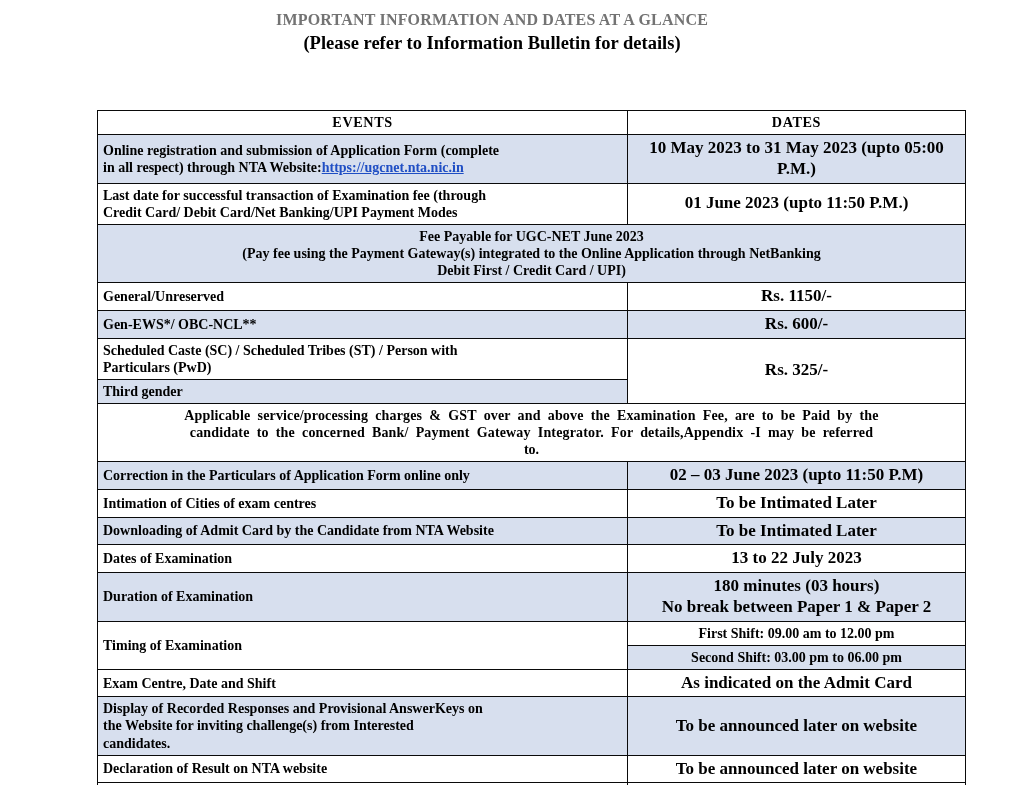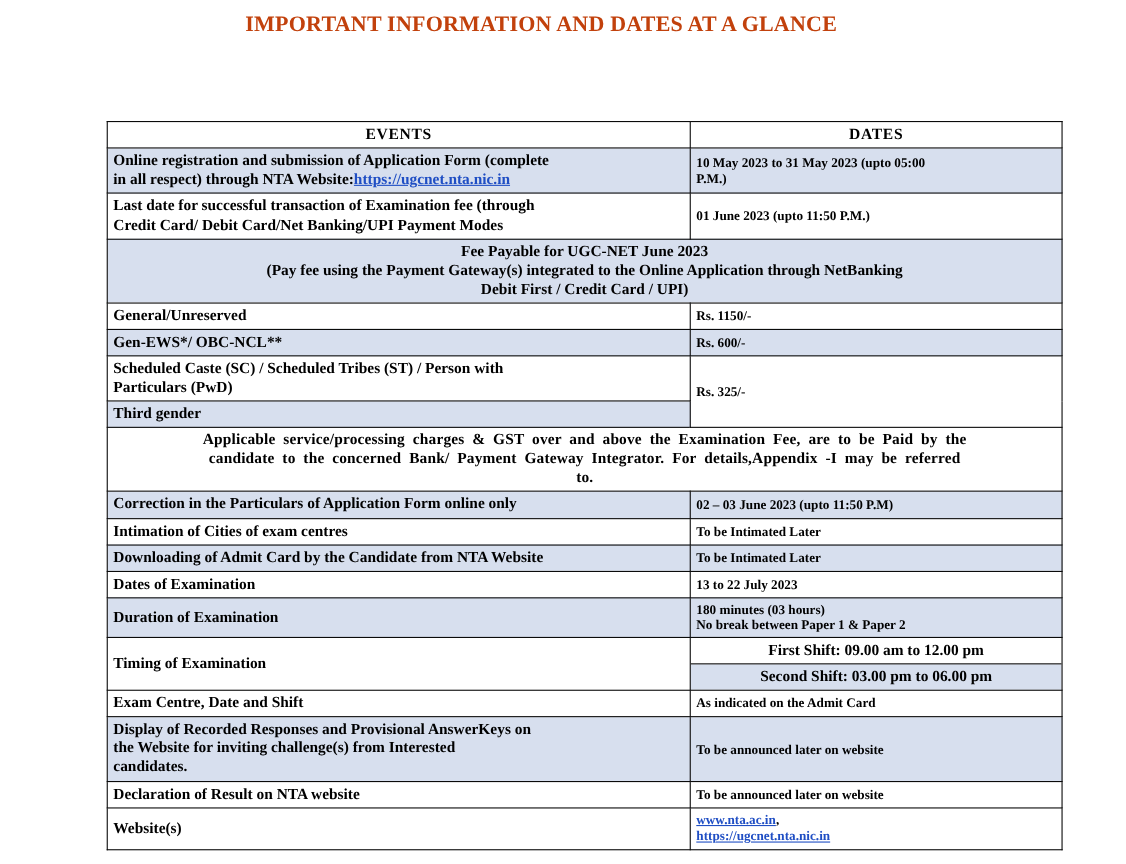--- a/index.html
+++ b/index.html
@@ -19,23 +19,23 @@
   .page {
     width: 1024px;
     height: 785px;
     position: relative;
     box-sizing: border-box;
   }
 
   
   .title-red {
     text-align: center;
-    color: #c2410c;
-    font-weight: bold;
-    font-size: 20px;
+    color: #737373;
+    font-weight: bold;
+    font-size: 16px;
     letter-spacing: 0.2px;
     margin: 11px 0 0 0;
     padding: 0 60px 0 20px;
     line-height: 1.15;
   }
   .title-sub {
     text-align: center;
     color: #000000;
     font-weight: bold;
     font-size: 18.5px;
@@ -84,21 +84,22 @@
     padding: 4px 5px;
     background: #ffffff;
   }
 
   td.evt {
     text-align: left;
     padding-left: 7px;
     font-size: 14px;
   }
   td.dte {
-    font-size: 12px;
+    text-align: center;
+    font-size: 17px;
   }
 
   .fee-banner {
     text-align: center;
     font-size: 14px;
     line-height: 1.3;
     padding: 4px 10px 5px 10px;
   }
   .gst-note {
     text-align: center;
@@ -152,20 +153,21 @@
     height: 13px;
   }
   .two-line { display: block; }
 </style>
 </head>
 <body>
 
 <div class="page">
 
   <div class="title-red">IMPORTANT INFORMATION AND DATES AT A GLANCE</div>
+  <div class="title-sub">(Please refer to Information Bulletin for details)</div>
 
   <div class="tbl-wrap">
     <table class="info">
       <colgroup>
         <col class="c-events">
         <col class="c-dates">
       </colgroup>
       <tbody>
 
         <tr>

